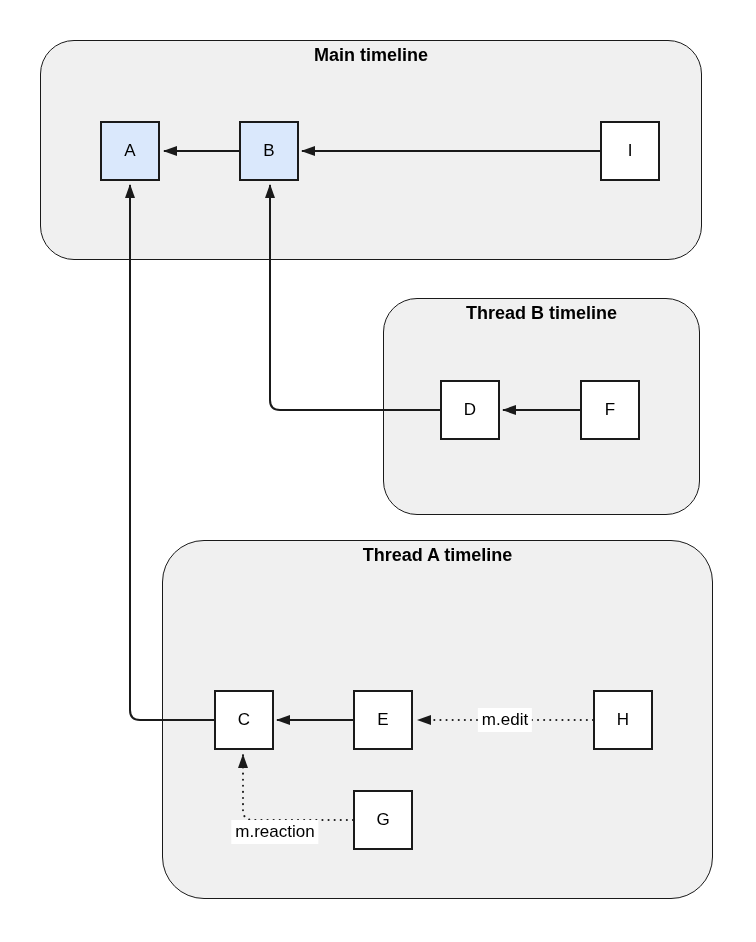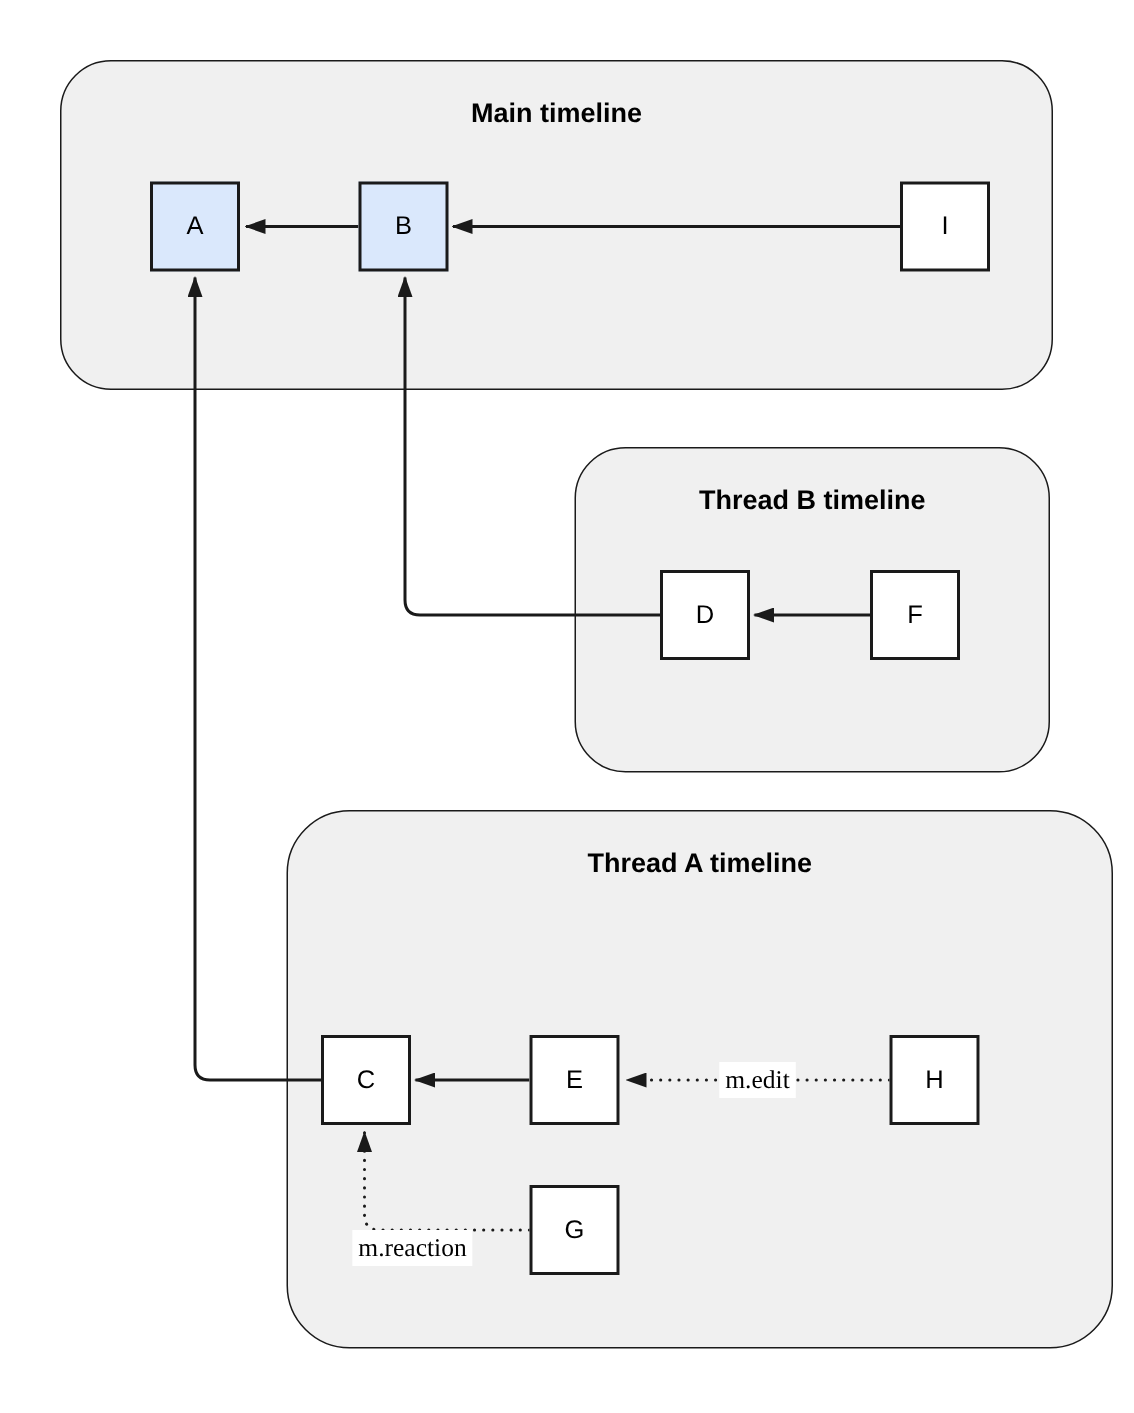--- a/index.html
+++ b/index.html
@@ -17,25 +17,25 @@
   }
   .container-box {
     position: absolute;
     background: #f0f0f0;
     border: 1.5px solid #1a1a1a;
     border-radius: 34px;
     box-sizing: border-box;
   }
   .container-box.main    { left: 40px;  top: 40px;  width: 662px; height: 220px; }
   .container-box.threadb { left: 383px; top: 298px; width: 317px; height: 217px; }
-  .container-box.threada { left: 162px; top: 540px; width: 551px; height: 359px; border-radius: 42px; margin-left: 29px; }
+  .container-box.threada { left: 162px; top: 540px; width: 551px; height: 359px; border-radius: 42px; }
   .container-title {
     display: block;
     text-align: center;
-    padding-top: 24px;
+    padding-top: 4px;
     font-size: 18px;
     font-weight: bold;
     color: #000000;
   }
   .edges-layer {
     position: absolute;
     left: 0; top: 0;
     width: 756px; height: 942px;
     pointer-events: none;
   }
@@ -62,21 +62,20 @@
   .node.n-h { left: 593px; top: 690px; }
   .node.n-g { left: 353px; top: 790px; }
   .edge-label {
     position: absolute;
     transform: translate(-50%, -50%);
     background: #ffffff;
     padding: 2px 4px;
     font-size: 17px;
     color: #000000;
     white-space: nowrap;
-    font-family: Liberation Serif, serif;
   }
   .edge-label.edit     { left: 505px; top: 720px; }
   .edge-label.reaction { left: 275px; top: 832px; }
 </style>
 </head>
 <body>
 
 <div class="canvas">
 
   <div class="container-box main">

